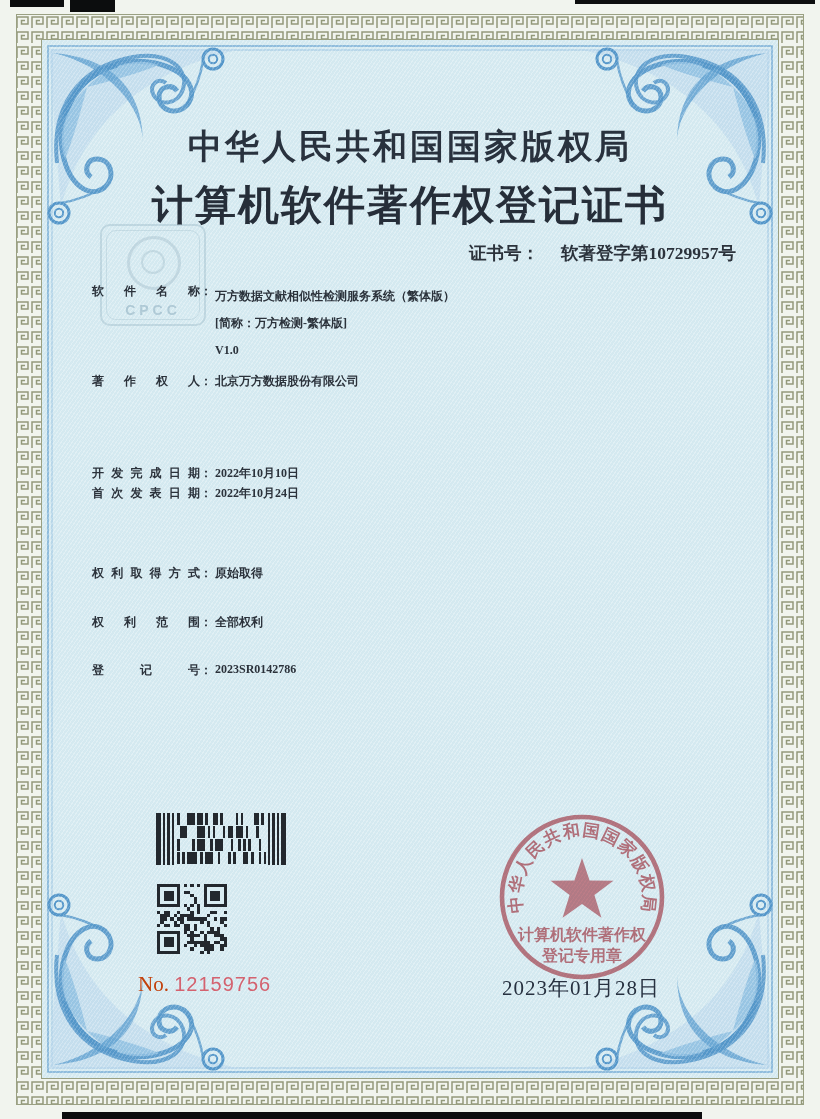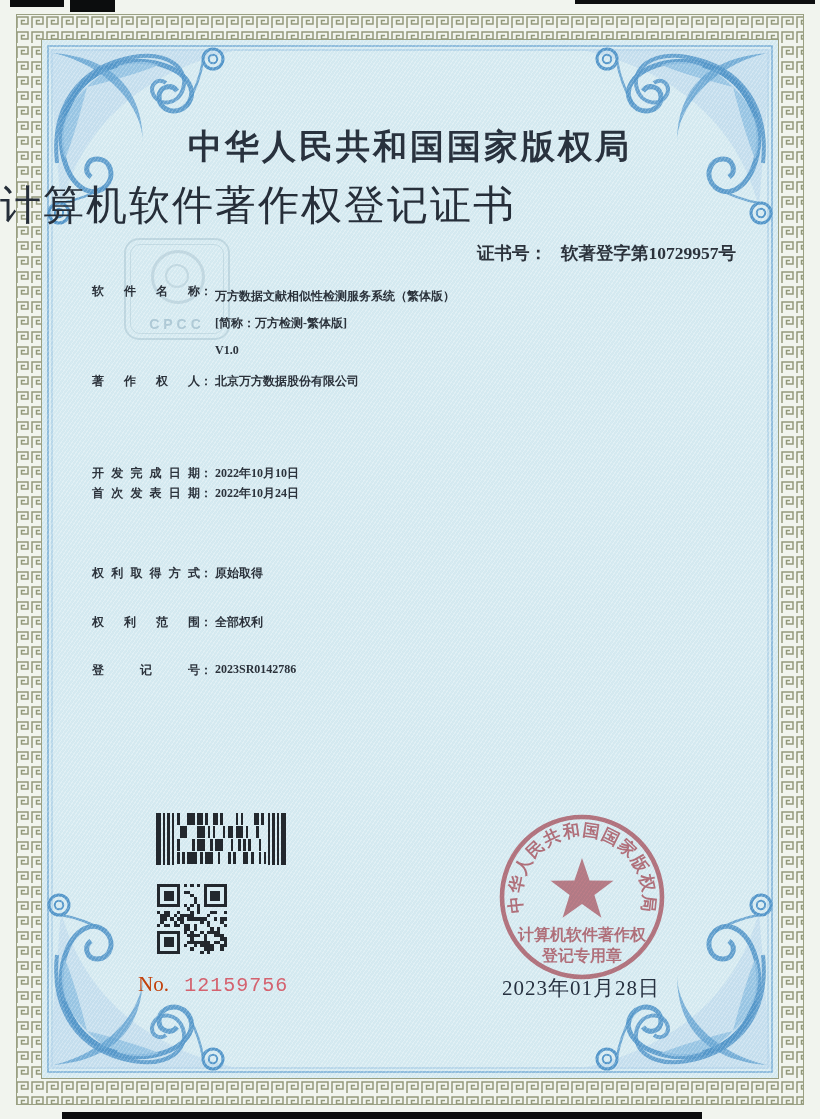--- a/index.html
+++ b/index.html
@@ -10,48 +10,48 @@
     color:#2b323b;
   }
   
   .field-bg{position:absolute;left:42px;top:40px;width:736px;height:1038px;background:#d9ecf2;}
   .texture{position:absolute;left:42px;top:40px;width:736px;height:1038px;pointer-events:none;
     background:repeating-linear-gradient(125deg, rgba(255,255,255,.20) 0 1px, rgba(150,195,215,.07) 1px 3px);}
   .border-svg{position:absolute;left:0;top:0;}
   
   .artifact{position:absolute;background:#0c0d0e;}
   
-  .emboss{position:absolute;left:100px;top:238px;width:102px;height:98px;border:2px solid rgba(145,175,190,.34);border-radius:15px;margin-left:24px;}
+  .emboss{position:absolute;left:100px;top:224px;width:102px;height:98px;border:2px solid rgba(145,175,190,.34);border-radius:10px;}
   .emboss .in{position:absolute;left:4px;top:4px;right:4px;bottom:4px;border:1px solid rgba(145,175,190,.28);border-radius:10px;}
   .emboss .c1{position:absolute;left:25px;top:10px;width:48px;height:48px;border:3px solid rgba(145,175,190,.32);border-radius:50%;}
   .emboss .c2{position:absolute;left:39px;top:24px;width:20px;height:20px;border:2px solid rgba(145,175,190,.30);border-radius:50%;}
   .emboss .wm{position:absolute;left:0;right:0;bottom:6px;text-align:center;
     font-family:"Liberation Sans","DejaVu Sans",sans-serif;font-weight:bold;font-size:14px;
     letter-spacing:4px;color:rgba(125,160,180,.45);}
   
   .authority{position:absolute;left:0;top:124px;width:820px;text-align:center;
     font-size:34px;font-weight:700;letter-spacing:3px;color:#29323e;}
-  .cert-title{position:absolute;left:0;top:178px;width:820px;text-align:left;
-    font-size:41px;font-weight:400;letter-spacing:2px;color:#262e39;}
+  .cert-title{position:absolute;left:0;top:178px;width:820px;text-align:center;
+    font-size:41px;font-weight:700;letter-spacing:2px;color:#262e39;}
   .cert-no{position:absolute;top:241px;right:84px;font-size:17.5px;font-weight:700;color:#2b323b;white-space:nowrap;}
-  .cert-no .v{margin-left:14px;}
+  .cert-no .v{margin-left:22px;}
   
   .row{position:absolute;left:92px;white-space:nowrap;font-weight:700;font-size:12px;color:#2b323b;}
   .flabel{display:inline-block;width:108px;text-align:justify;text-align-last:justify;text-justify:inter-character;vertical-align:top;}
   .fcolon{display:inline-block;vertical-align:top;}
   .fval{position:absolute;left:123px;top:0;font-weight:700;}
   .fval .vline{line-height:27px;}
   
   .statement{position:absolute;left:92px;top:711px;width:650px;font-size:19px;font-weight:700;color:#2b323b;}
   .statement .l1{text-indent:38px;white-space:nowrap;}
   .statement .l2{margin-top:28px;white-space:nowrap;}
   
   .no-line{position:absolute;left:138px;top:972px;font-size:21px;white-space:nowrap;}
   .no-line .nl{font-weight:400;color:#c2410c;}
-  .no-line .nv{font-family:Liberation Mono, monospace;font-size:20px;letter-spacing:1px;color:#d4626f;margin-left:10px;}
+  .no-line .nv{font-family:Liberation Sans, sans-serif;font-size:20px;letter-spacing:1px;color:#d4626f;}
   .date{position:absolute;left:502px;top:974px;font-size:21px;font-weight:400;letter-spacing:1px;color:#273140;white-space:nowrap;}
   .codes{position:absolute;}
   .seal{position:absolute;left:490px;top:805px;mix-blend-mode:multiply;opacity:.88;}
 </style>
 </head>
 <body>
 
 <div class="page">
 
   <div class="field-bg"></div>

